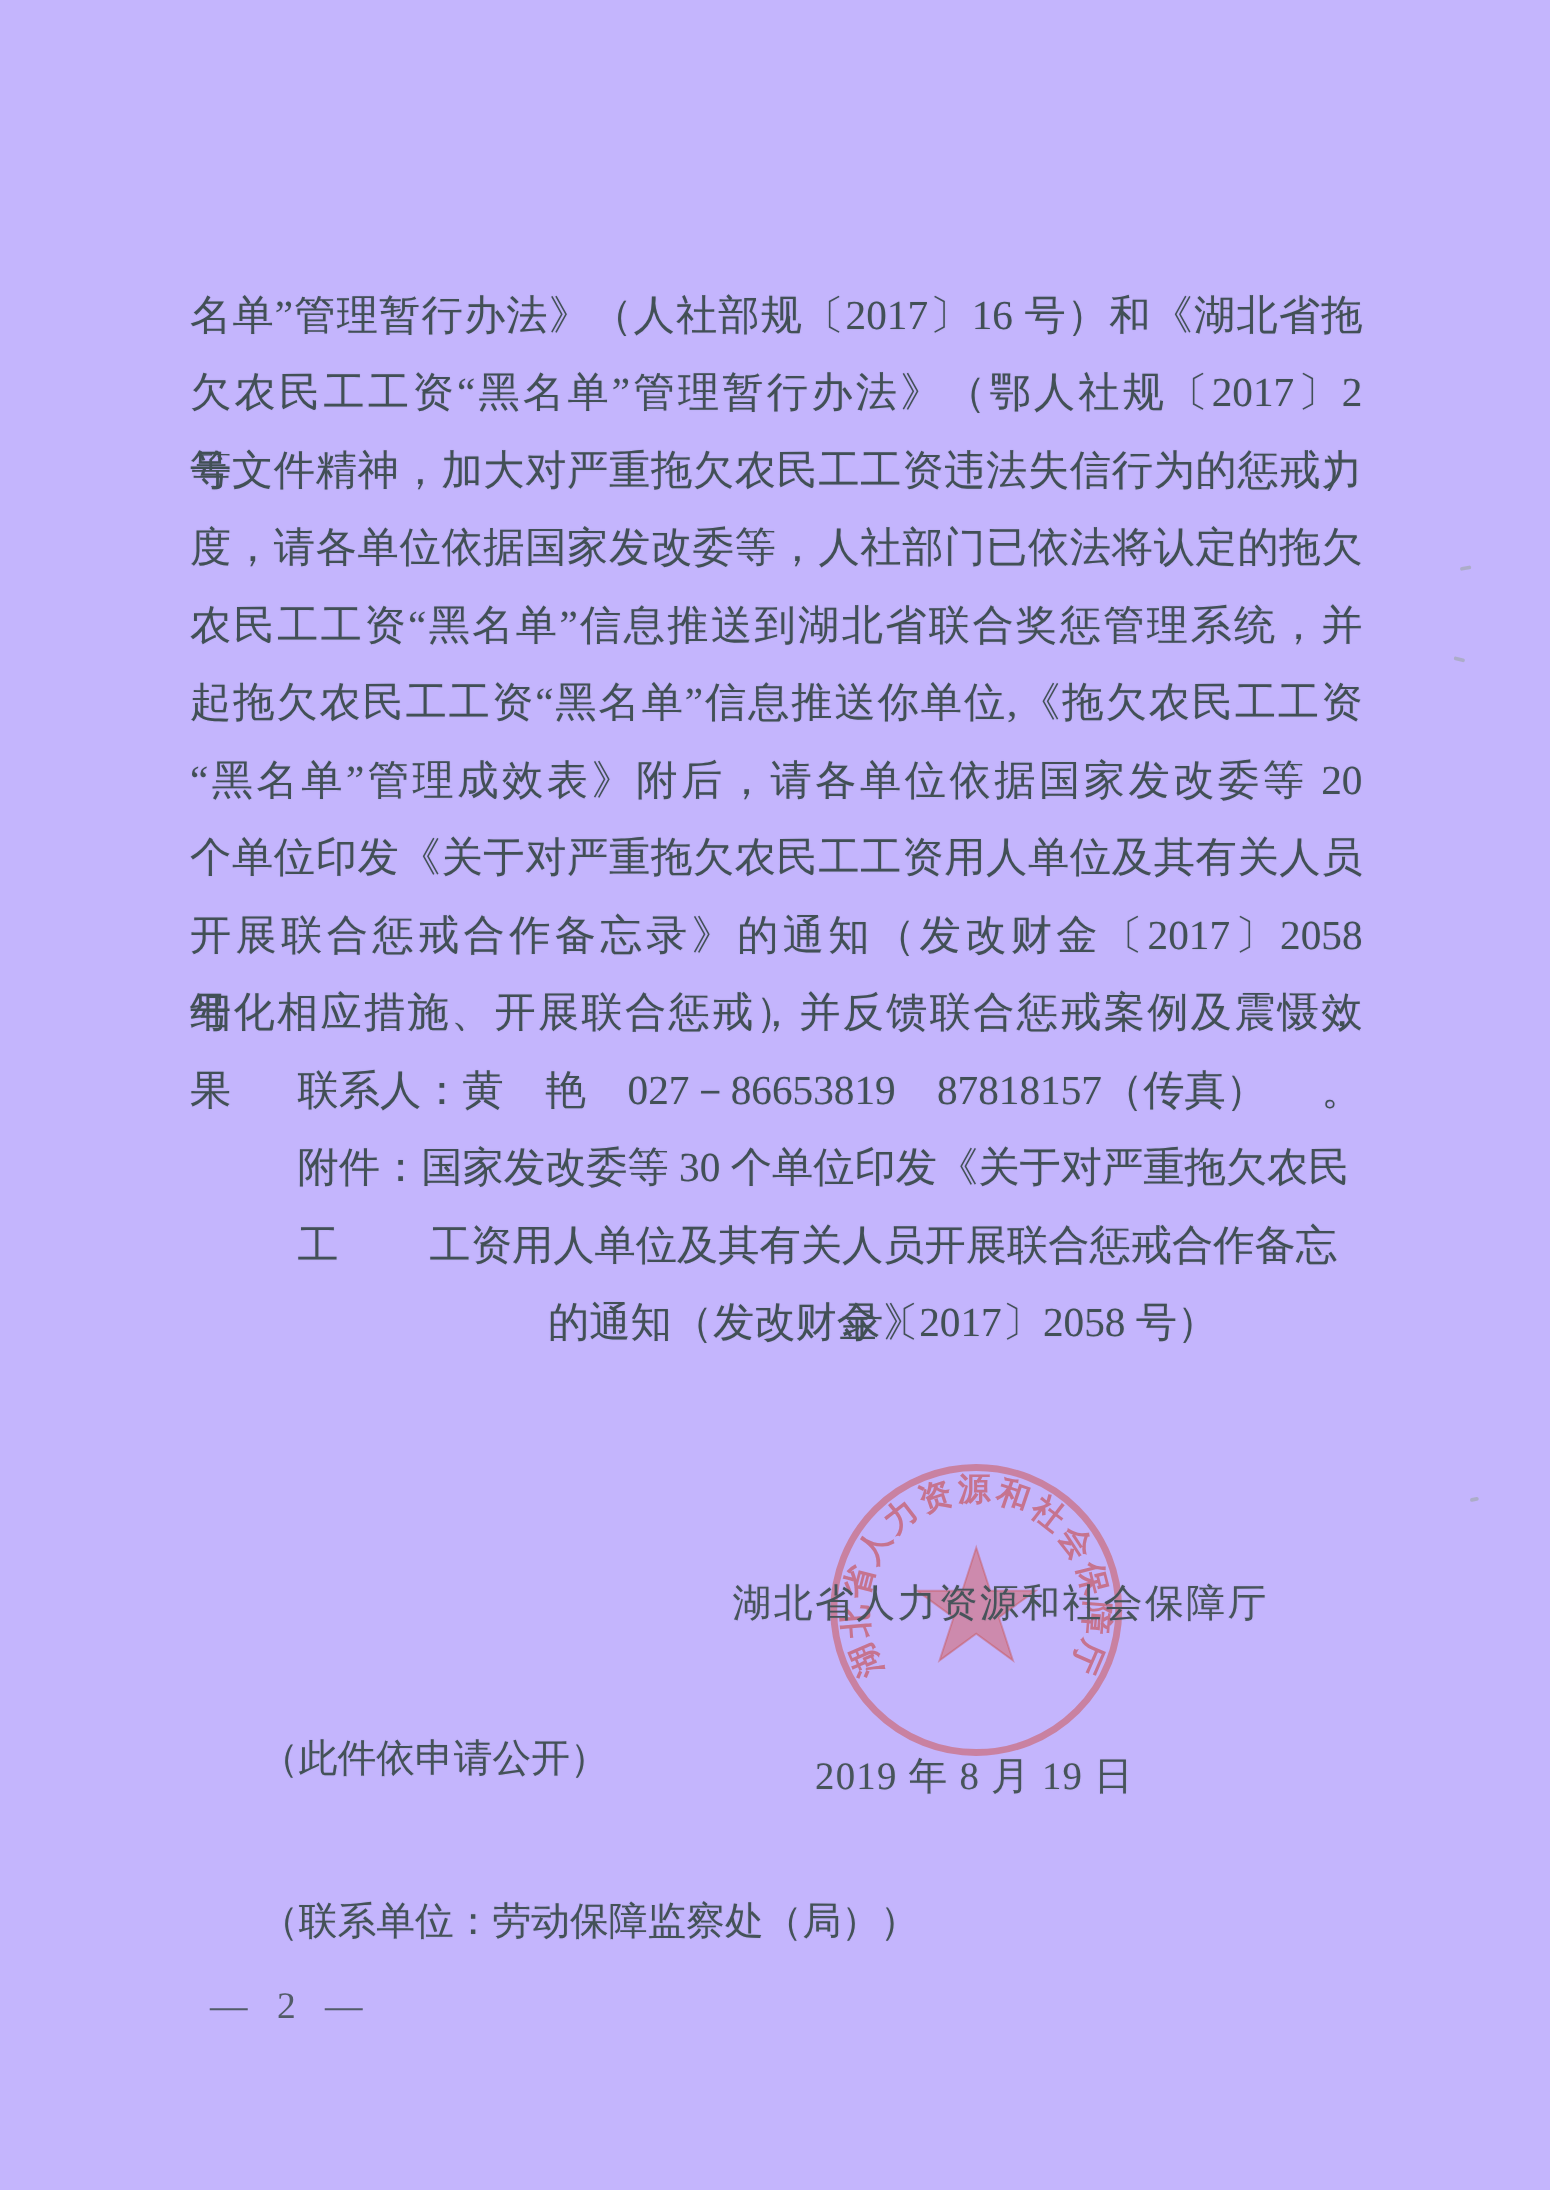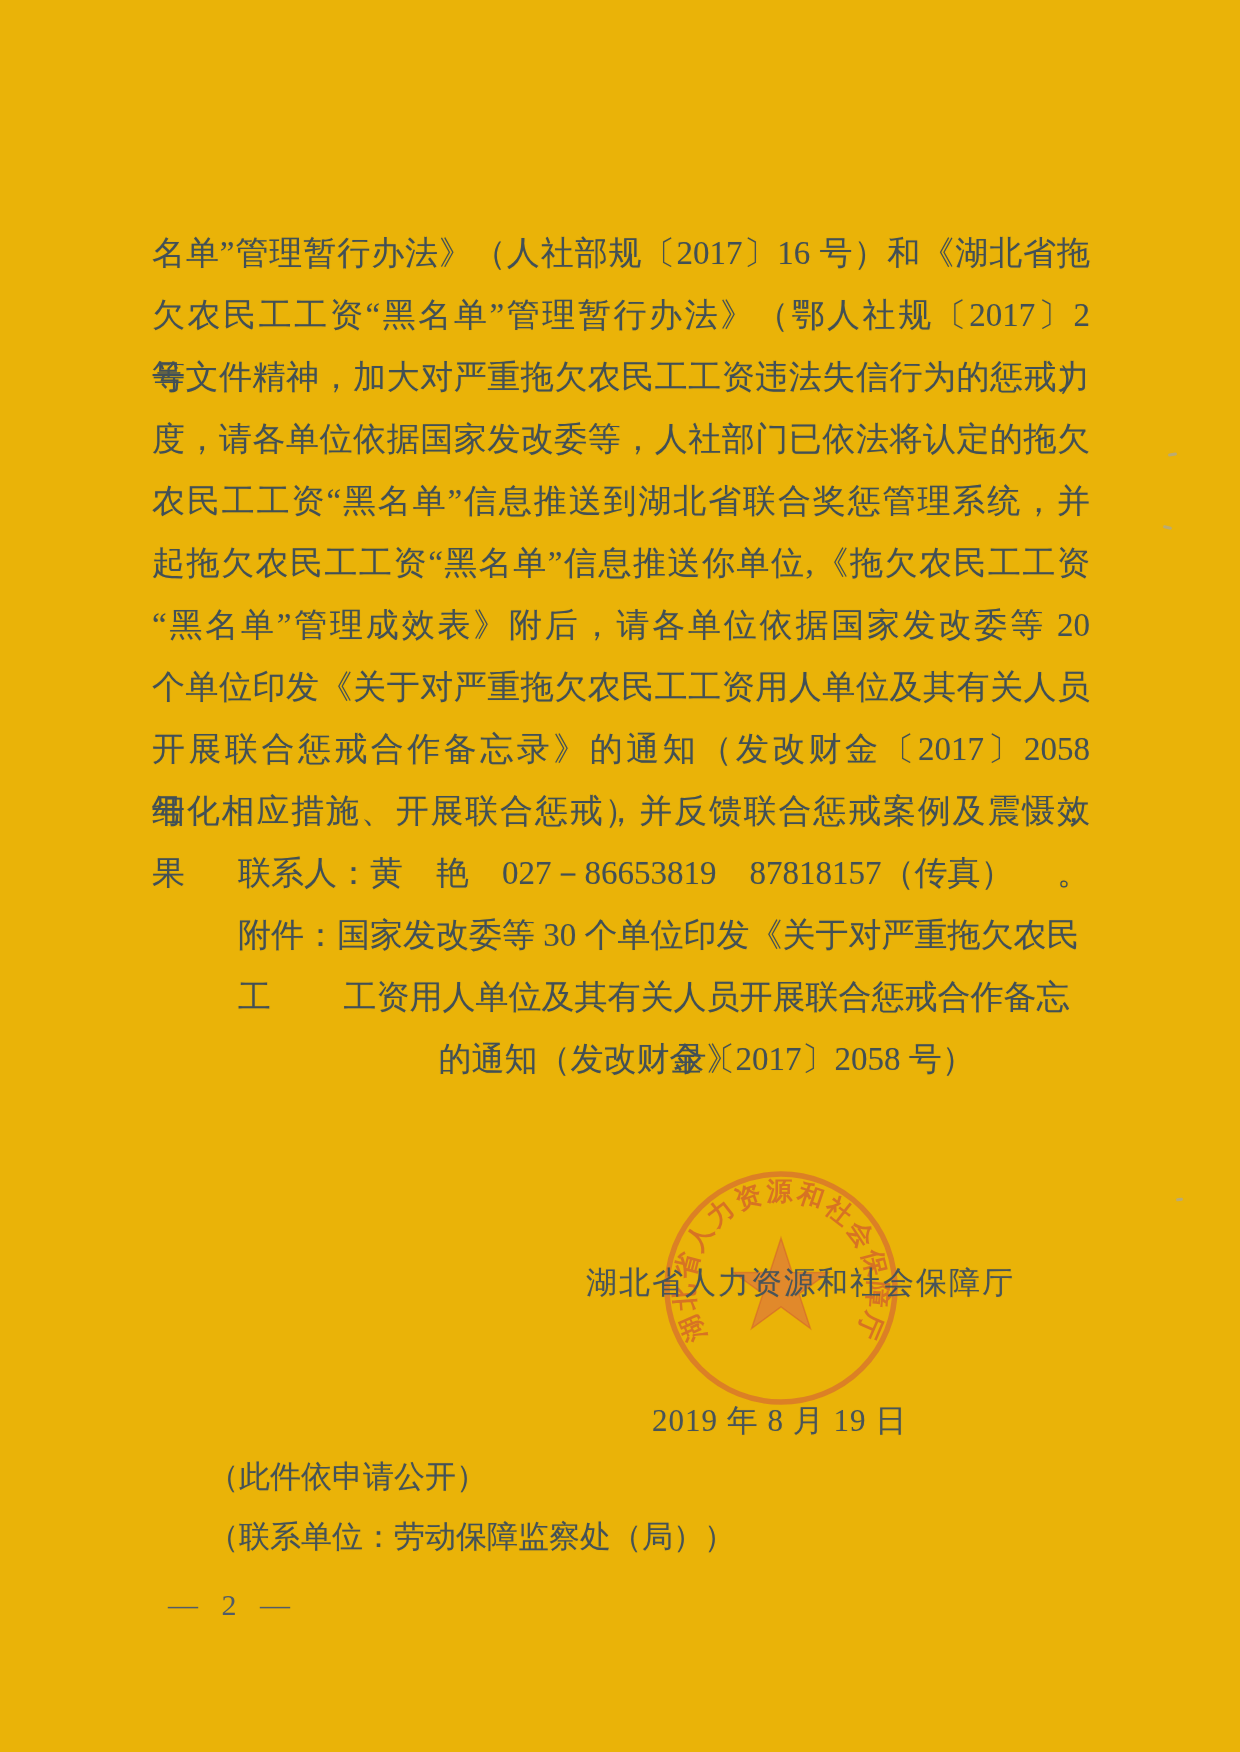--- a/index.html
+++ b/index.html
@@ -1,20 +1,20 @@
 <!DOCTYPE html>
 <html><head>
 <meta charset="utf-8">
 <style>
   html,body{margin:0;padding:0;background:#e8e8e8;}
   .page{
     position:relative;
     width:1240px;height:1752px;
     margin:0 auto;
-    background:#eab308;
+    background:#c4b5fd;
     overflow:hidden;
     font-family:"Liberation Serif","DejaVu Serif",serif;
   }
   
   .body-col{
     position:absolute;
     left:152px;top:222px;width:938px;
     font-size:33px;
     line-height:62px;
     color:#425056;
@@ -38,21 +38,21 @@
     color:#47545a;white-space:nowrap;
     text-shadow:0 0 1px rgba(66,80,86,0.25);
     z-index:3;
     text-align:right;
   }
   .note{
     position:absolute;left:208px;
     font-size:31px;color:#445258;white-space:nowrap;
     text-shadow:0 0 1px rgba(66,80,86,0.25);
   }
-  .note-1{top:1456px;text-align:right;}
+  .note-1{top:1386px;text-align:right;}
   .note-2{top:1516px;}
   .pageno{
     position:absolute;left:168px;top:1588px;
     font-size:30px;color:#525c68;letter-spacing:8px;white-space:nowrap;
   }
   
   .seal{
     position:absolute;left:651px;top:1158px;
     width:260px;height:260px;
     z-index:2;

